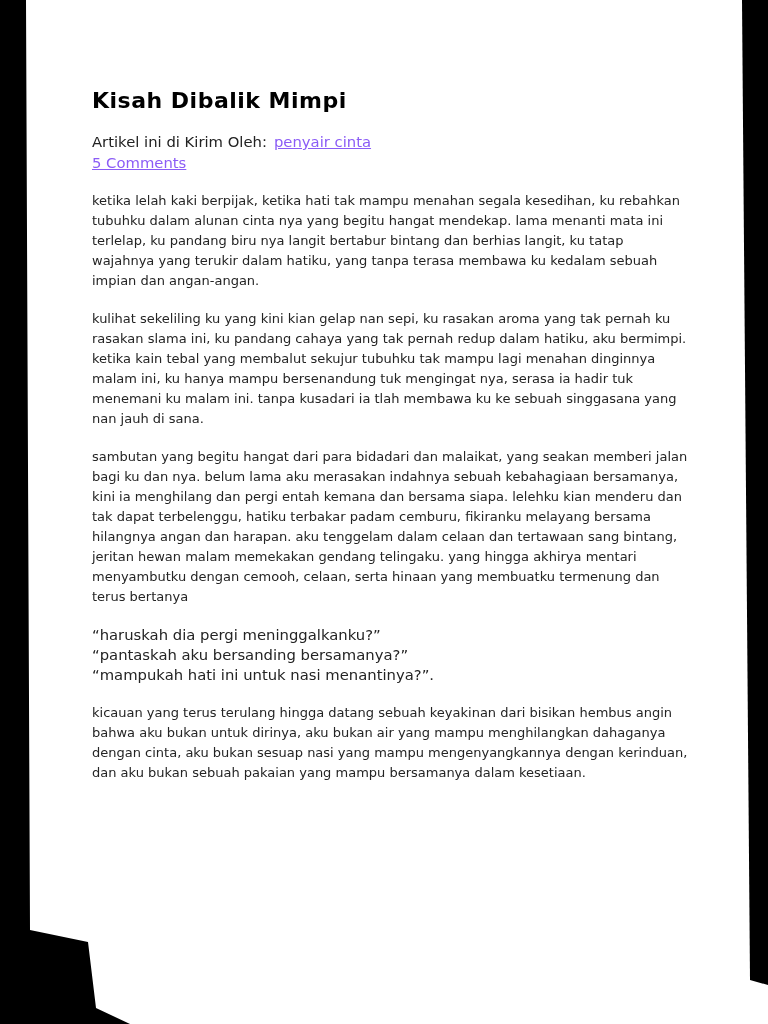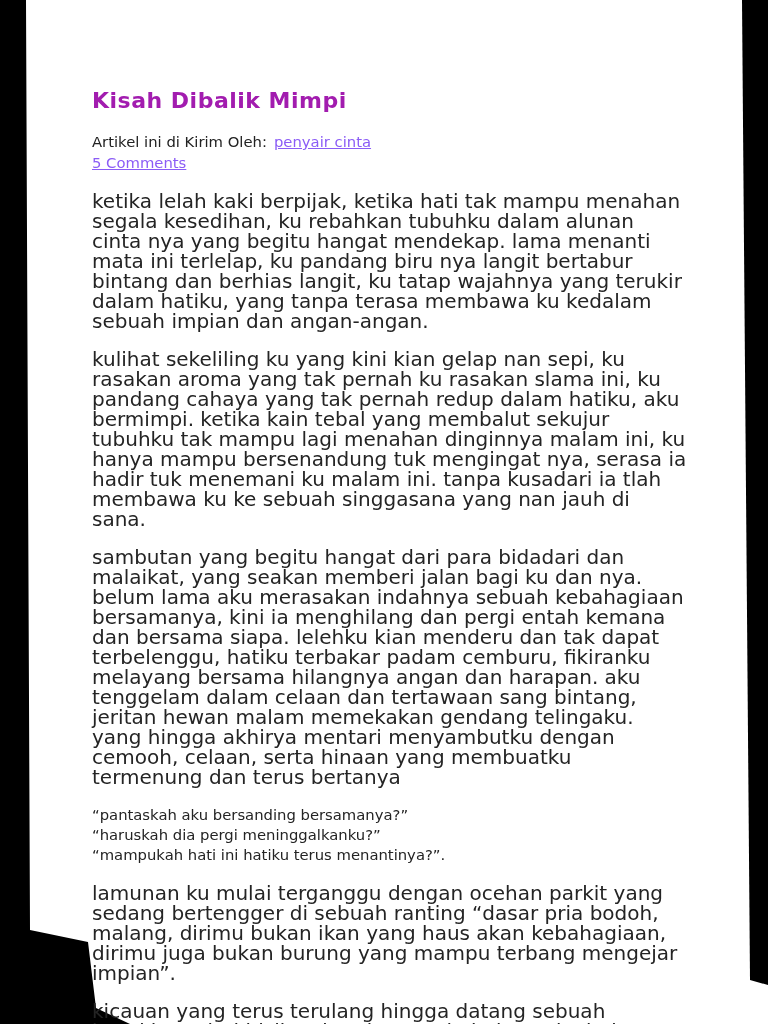--- a/index.html
+++ b/index.html
@@ -26,35 +26,35 @@
     left: 92px;
     top: 88px;
     width: 596px;
     color: #222222;
   }
   .title {
     font-size: 22px;
     font-weight: bold;
     letter-spacing: 0.5px;
     margin: 0 0 18px 0;
-    color: #a21caf;
+    color: #000000;
   }
   .meta {
     font-size: 14.8px;
     line-height: 21px;
     margin: 0 0 18px 0;
   }
   .meta .prefix { margin-right: 7px; }
   a.link {
     color: #8b5cf6;
     text-decoration: underline;
     cursor: pointer;
   }
   .body-text p {
-    font-size: 20px;
+    font-size: 13px;
     line-height: 20px;
     margin: 0 0 18px 0;
     color: #242424;
   }
   .quote-line {
     font-size: 14.8px;
     line-height: 20px;
     color: #242424;
   }
   .quote-block { margin: 0 0 18px 0; }
@@ -81,23 +81,22 @@
         <a class="link">5 Comments</a>
       </div>
     </div>
 
     <div class="body-text">
       <p>ketika lelah kaki berpijak, ketika hati tak mampu menahan segala kesedihan, ku rebahkan tubuhku dalam alunan cinta nya yang begitu hangat mendekap. lama menanti mata ini terlelap, ku pandang biru nya langit bertabur bintang dan berhias langit, ku tatap wajahnya yang terukir dalam hatiku, yang tanpa terasa membawa ku kedalam sebuah impian dan angan-angan.</p>
       <p>kulihat sekeliling ku yang kini kian gelap nan sepi, ku rasakan aroma yang tak pernah ku rasakan slama ini, ku pandang cahaya yang tak pernah redup dalam hatiku, aku bermimpi. ketika kain tebal yang membalut sekujur tubuhku tak mampu lagi menahan dinginnya malam ini, ku hanya mampu bersenandung tuk mengingat nya, serasa ia hadir tuk menemani ku malam ini. tanpa kusadari ia tlah membawa ku ke sebuah singgasana yang nan jauh di sana.</p>
       <p>sambutan yang begitu hangat dari para bidadari dan malaikat, yang seakan memberi jalan bagi ku dan nya. belum lama aku merasakan indahnya sebuah kebahagiaan bersamanya, kini ia menghilang dan pergi entah kemana dan bersama siapa. lelehku kian menderu dan tak dapat terbelenggu, hatiku terbakar padam cemburu, fikiranku melayang bersama hilangnya angan dan harapan. aku tenggelam dalam celaan dan tertawaan sang bintang, jeritan hewan malam memekakan gendang telingaku. yang hingga akhirya mentari menyambutku dengan cemooh, celaan, serta hinaan yang membuatku termenung dan terus bertanya</p>
 
       <div class="quote-block">
+        <div class="quote-line">“haruskah dia pergi meninggalkanku?”</div>
         <div class="quote-line">“pantaskah aku bersanding bersamanya?”</div>
-        <div class="quote-line">“haruskah dia pergi meninggalkanku?”</div>
-        <div class="quote-line">“mampukah hati ini hatiku terus menantinya?”.</div>
+        <div class="quote-line">“mampukah hati ini untuk nasi menantinya?”.</div>
       </div>
 
-      <p>lamunan ku mulai terganggu dengan ocehan parkit yang sedang bertengger di sebuah ranting “dasar pria bodoh, malang, dirimu bukan ikan yang haus akan kebahagiaan, dirimu juga bukan burung yang mampu terbang mengejar impian”.</p>
       <p>kicauan yang terus terulang hingga datang sebuah keyakinan dari bisikan hembus angin bahwa aku bukan untuk dirinya, aku bukan air yang mampu menghilangkan dahaganya dengan cinta, aku bukan sesuap nasi yang mampu mengenyangkannya dengan kerinduan, dan aku bukan sebuah pakaian yang mampu bersamanya dalam kesetiaan.</p>
     </div>
 
   </div>
 </div>
 
 </body></html>

